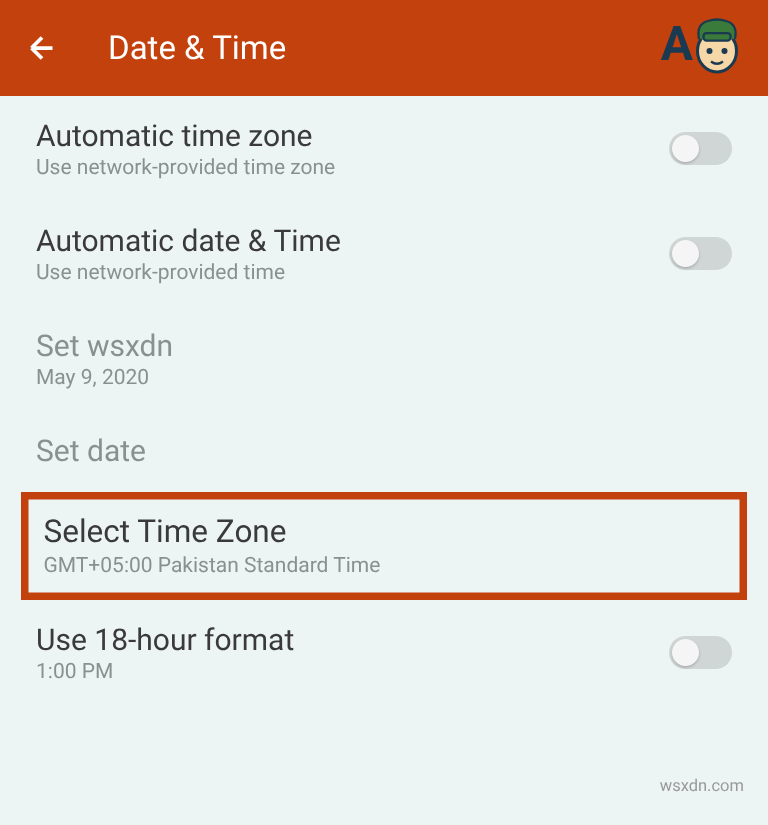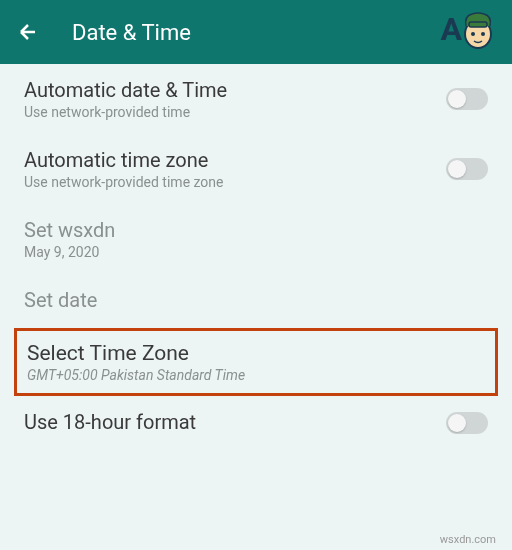--- a/index.html
+++ b/index.html
@@ -9,21 +9,21 @@
       font-family: -apple-system, BlinkMacSystemFont, 'Segoe UI', Roboto, sans-serif;
     }
     body {
       width: 512px;
       height: 550px;
       background: #edf4f4;
       position: relative;
       overflow: hidden;
     }
     .header {
-      background: #0f766e;
+      background: #c2410c;
       height: 64px;
       display: flex;
       align-items: center;
       padding: 0 16px;
     }
     .back-arrow {
       color: white;
       margin-right: 32px;
       display: flex;
       align-items: center;
@@ -96,37 +96,36 @@
       width: 18px;
       height: 18px;
       background: #f5f5f5;
       border-radius: 50%;
       position: absolute;
       top: 2px;
       left: 2px;
       box-shadow: 0 1px 2px rgba(0,0,0,0.2);
     }
     .highlight-box {
-      border: 3px solid #c2410c;
+      border: 5px solid #c2410c;
       margin: 0 14px;
       padding: 10px 10px 10px 10px;
     }
     .highlight-box .setting-title {
       font-size: 21px;
       color: #3a3a3a;
       font-weight: 400;
     }
     .highlight-box .setting-subtitle {
       font-size: 14px;
       color: #8a9090;
-      font-style: italic;
     }
     .bottom-watermark {
       position: absolute;
-      bottom: 4px;
+      bottom: 20px;
       right: 16px;
       font-size: 11px;
       color: #999;
     }
   </style>
 </head>
 <body>
 
 <div class="header">
   <div class="back-arrow">
@@ -148,62 +147,63 @@
       <circle cx="23" cy="26" r="2" fill="#1a3a52"></circle>
       <path d="M 14 33 Q 18 36 22 33" fill="none" stroke="#1a3a52" stroke-width="1.5"></path>
     </svg>
   </span>
 </div>
 
 <div class="settings-list">
 
   <div class="setting-item">
     <div class="setting-text">
+      <div class="setting-title">Automatic time zone</div>
+      <div class="setting-subtitle">Use network-provided time zone</div>
+    </div>
+    <div class="toggle">
+      <div class="toggle-knob"></div>
+    </div>
+  </div>
+
+  <div class="setting-item">
+    <div class="setting-text">
       <div class="setting-title">Automatic date &amp; Time</div>
       <div class="setting-subtitle">Use network-provided time</div>
     </div>
     <div class="toggle">
       <div class="toggle-knob"></div>
     </div>
   </div>
 
   <div class="setting-item">
     <div class="setting-text">
-      <div class="setting-title">Automatic time zone</div>
-      <div class="setting-subtitle">Use network-provided time zone</div>
+      <div class="setting-title disabled">Set wsxdn</div>
+      <div class="setting-subtitle">May 9, 2020</div>
+    </div>
+  </div>
+
+  <div class="setting-item">
+    <div class="setting-text">
+      <div class="setting-title disabled">Set date</div>
+    </div>
+  </div>
+
+  <div class="highlight-box">
+    <div class="setting-text">
+      <div class="setting-title">Select Time Zone</div>
+      <div class="setting-subtitle">GMT+05:00 Pakistan Standard Time</div>
+    </div>
+  </div>
+
+  <div class="setting-item">
+    <div class="setting-text">
+      <div class="setting-title">Use 18-hour format</div>
+      <div class="setting-subtitle">1:00 PM</div>
     </div>
     <div class="toggle">
       <div class="toggle-knob"></div>
     </div>
   </div>
 
-  <div class="setting-item">
-    <div class="setting-text">
-      <div class="setting-title disabled">Set wsxdn</div>
-      <div class="setting-subtitle">May 9, 2020</div>
-    </div>
-  </div>
-
-  <div class="setting-item">
-    <div class="setting-text">
-      <div class="setting-title disabled">Set date</div>
-    </div>
-  </div>
-
-  <div class="highlight-box">
-    <div class="setting-text">
-      <div class="setting-title">Select Time Zone</div>
-      <div class="setting-subtitle">GMT+05:00 Pakistan Standard Time</div>
-    </div>
-  </div>
-
-  <div class="setting-item">
-    <div class="setting-text">
-      <div class="setting-title">Use 18-hour format</div>
-    </div>
-    <div class="toggle">
-      <div class="toggle-knob"></div>
-    </div>
-  </div>
-
 </div>
 
 <div class="bottom-watermark">wsxdn.com</div>
 
 </body></html>

